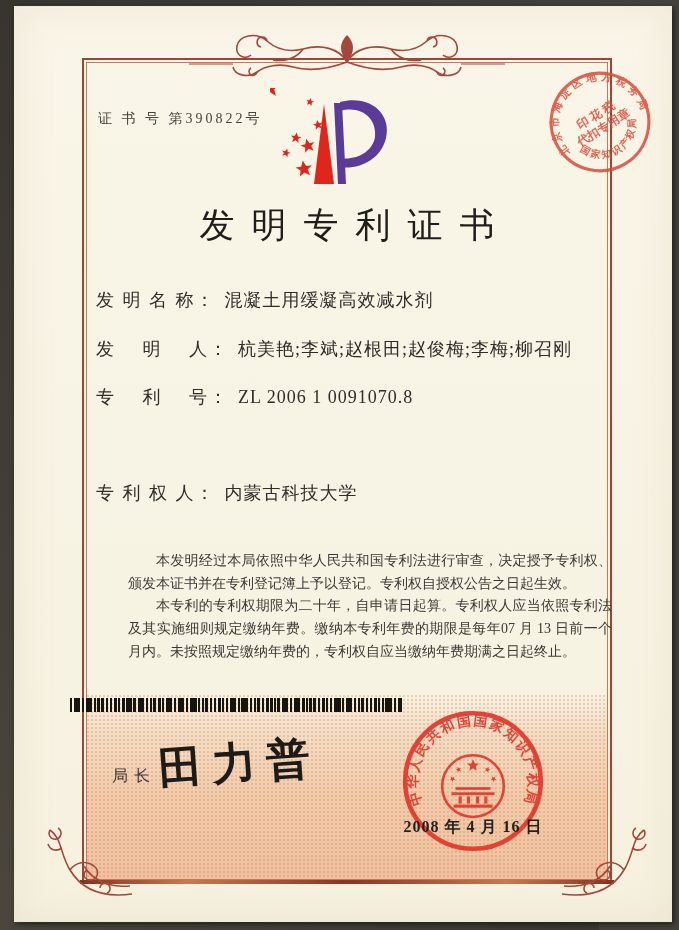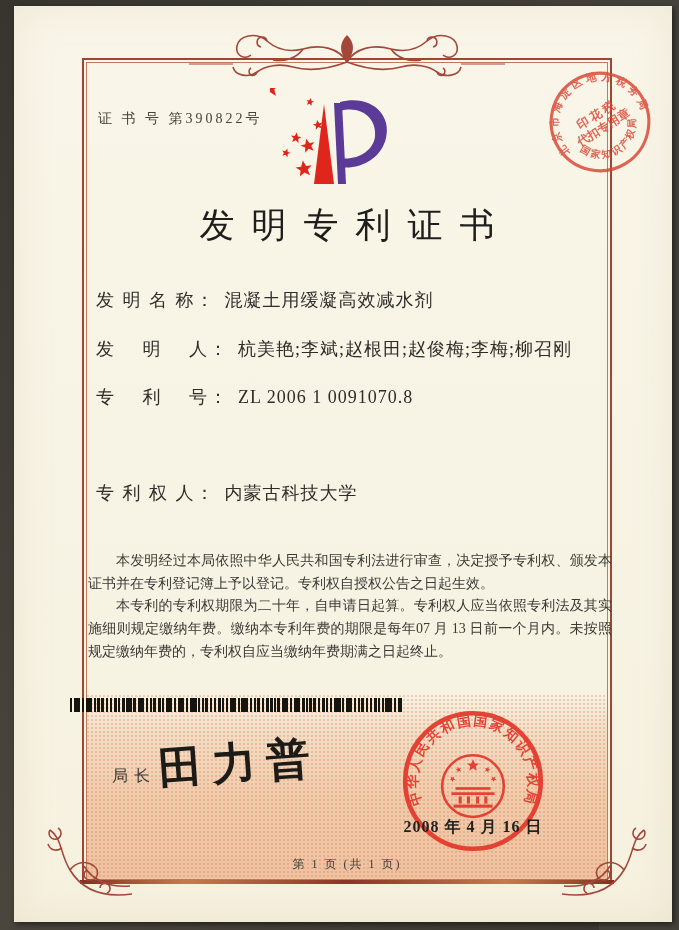--- a/index.html
+++ b/index.html
@@ -28,21 +28,21 @@
   .ornament { position:absolute; z-index:4; }
   .cert-no { position:absolute; left:98px; top:110px; z-index:5; font-size:14px; letter-spacing:3px; color:#45443c; }
   .logo { position:absolute; left:270px; top:88px; z-index:5; }
   .title { position:absolute; left:82px; top:202px; width:530px; z-index:5;
     text-align:center; font-size:35px; font-weight:400; color:#1f1e1c;
     letter-spacing:17px; text-indent:17px; }
   .field-row { position:absolute; left:96px; z-index:5; font-size:18px; color:#2e2d2a; white-space:nowrap; }
   .field-label { letter-spacing:2px; }
   .field-value { margin-left:9px; letter-spacing:1px; }
   .legal { position:absolute; left:88px; top:550px; width:524px; z-index:5;
-    font-size:14px; line-height:1.62; color:#3a3935; text-align:justify; }
+    font-size:14px; line-height:1.62; color:#3a3935; text-align:justify;padding-left:40px; }
   .legal p { text-indent:2em; margin:0; }
   .barcode { position:absolute; left:70px; top:698px; width:332px; height:14px; z-index:5;
     background:
       repeating-linear-gradient(90deg,#16140f 0 2px,transparent 2px 4px),
       repeating-linear-gradient(90deg,transparent 0 5px,#16140f 5px 8px,transparent 8px 13px),
       repeating-linear-gradient(90deg,#16140f 0 1px,transparent 1px 9px);
   }
   .director { position:absolute; left:112px; top:766px; z-index:6; font-size:16px; letter-spacing:6px; color:#3a3834; }
   .signature { position:absolute; left:158px; top:734px; z-index:6; font-size:44px; font-weight:bold;
     color:#1c1b18; letter-spacing:10px; transform:rotate(-4deg); font-family:"Liberation Serif","DejaVu Serif",serif; }
@@ -185,14 +185,13 @@
         <textPath href="#stampTopArc" textLength="148">北京市海淀区地方税务局</textPath>
       </text>
       <text x="52" y="48" text-anchor="middle" font-size="11.5" fill="#d94a38" font-weight="bold" font-family="'Liberation Serif','DejaVu Serif',serif">印 花 税</text>
       <text x="52" y="62" text-anchor="middle" font-size="11.5" fill="#d94a38" font-weight="bold" font-family="'Liberation Serif','DejaVu Serif',serif">代扣专用章</text>
       <text font-size="9.5" fill="#d94a38" font-weight="bold" font-family="'Liberation Serif','DejaVu Serif',serif">
         <textPath href="#stampBottomArc" textLength="78">国家知识产权局</textPath>
       </text>
     </g>
   </svg>
 
-  <div class="footer">第 1 页 (共 1 页)</div>
 </div>
 
 </body></html>

